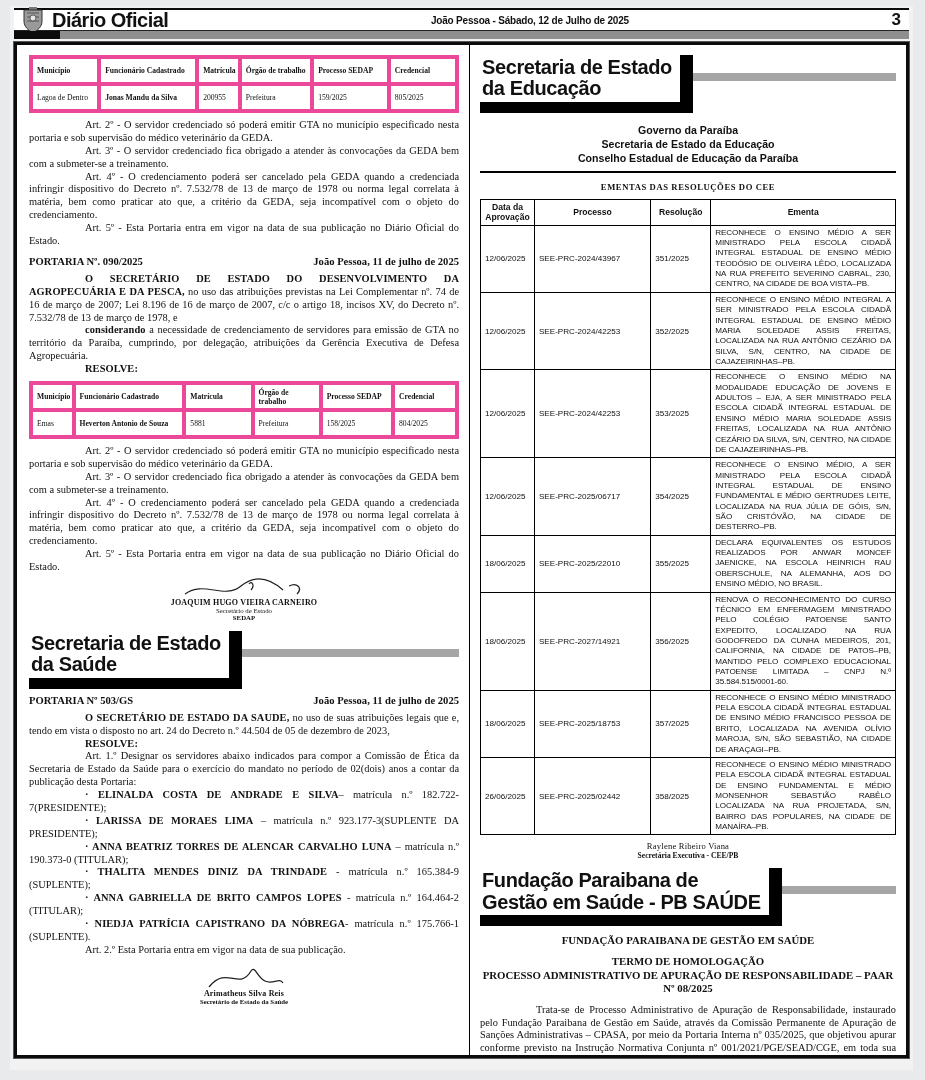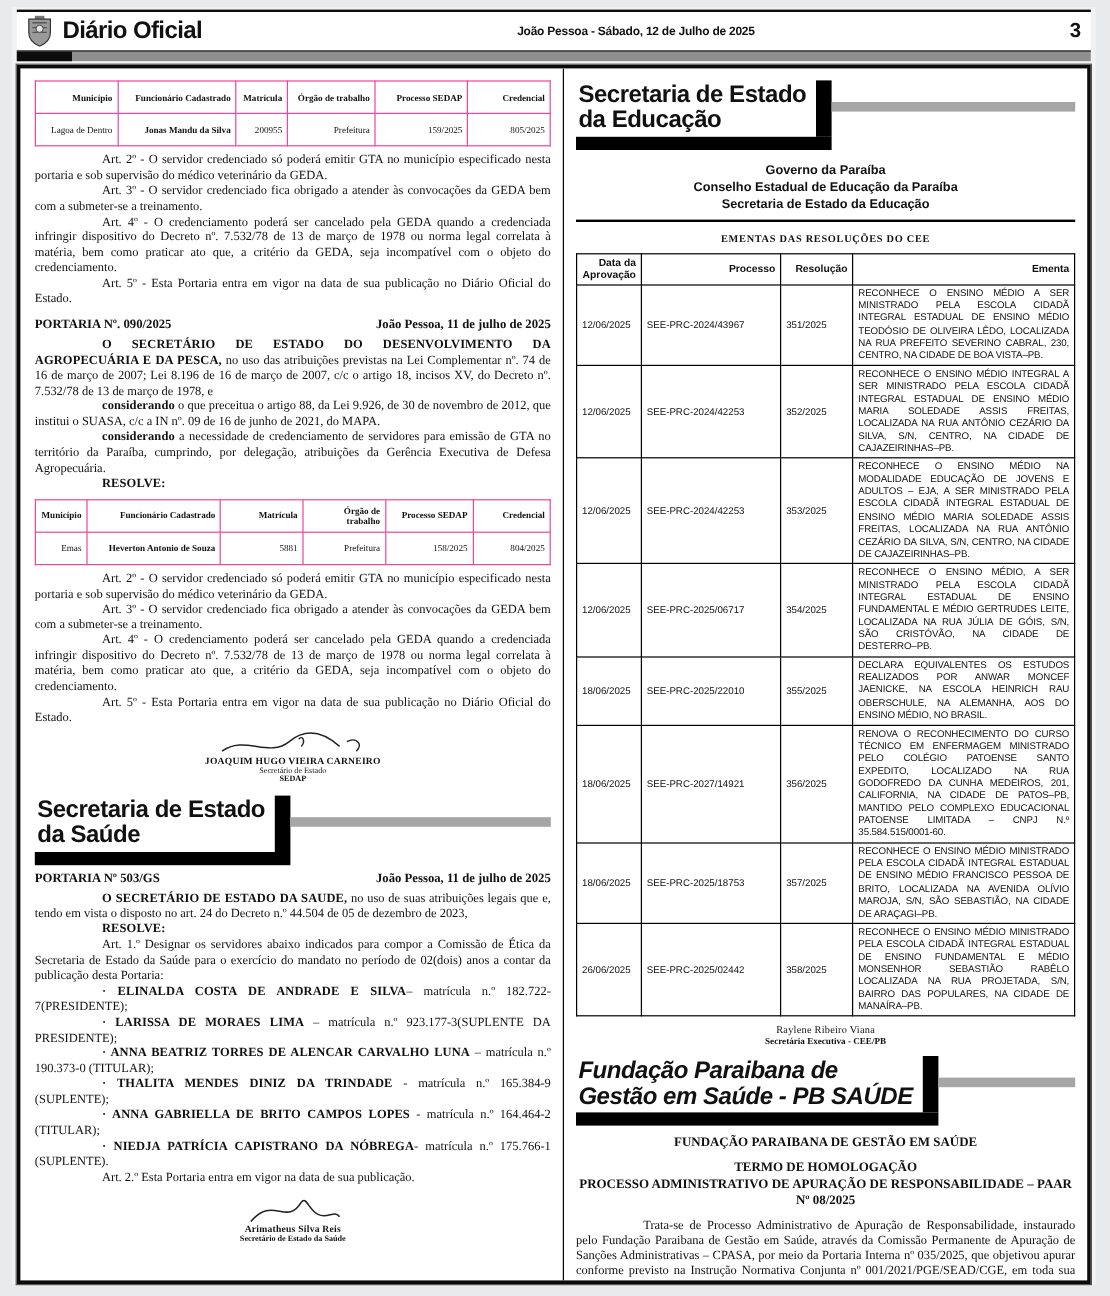--- a/index.html
+++ b/index.html
@@ -9,21 +9,21 @@
     background:#d7d8da;
     font-family:"Liberation Serif", serif;
     color:#111;
     overflow:hidden;
   }
   .page { width:925px; height:1080px; position:relative; background:#e9eaec; }
   .page-inner { position:absolute; left:10px; right:12px; top:6px; bottom:10px; background:#f2f2f3; }
 
   
   .masthead { margin:2px 4px 0 4px; border-top:2px solid #0b0b0b; background:#fff; }
-  .mast-row { display:flex; align-items:center; height:32px; padding:0 8px; }
+  .mast-row { display:flex; align-items:center; height:20px; padding:0 8px; }
   .crest { width:22px; height:26px; display:inline-block; margin-right:8px; flex:0 0 auto; }
   .brand { font-family:"Liberation Sans", sans-serif; font-weight:bold; font-size:20px; letter-spacing:-0.5px; }
   .mast-center { flex:1; text-align:center; font-family:"Liberation Sans", sans-serif; font-weight:bold; font-size:10px; letter-spacing:-0.2px; }
   .mast-page { font-family:"Liberation Sans", sans-serif; font-weight:bold; font-size:17px; }
   .mast-bar { height:9px; background:#8f8f90; border-top:1px solid #222; display:flex; }
   .mast-bar-black { width:46px; height:100%; background:#0c0c0c; }
 
   
   .sheet {
     margin:3px 4px 0 4px; background:#fff;
@@ -35,21 +35,21 @@
   .col-divider { width:1px; background:#000; }
   .col-right { flex:1; padding:6px 10px 6px 10px; }
 
   
   .p { text-align:justify; text-indent:56px; font-size:10.4px; line-height:1.24; }
   .p b { letter-spacing:0.1px; }
   .portaria-row { display:flex; justify-content:space-between; font-weight:bold; font-size:10.6px; margin:8px 0 6px 0; }
 
   
   table.gta { width:100%; border-collapse:collapse; table-layout:fixed; margin:2px 0 6px 0; }
-  table.gta th, table.gta td { border:1px solid #ec4899; font-size:7.6px; padding:2px 4px; text-align:right; vertical-align:middle; }
+  table.gta th, table.gta td { border:4px solid #ec4899; font-size:7.6px; padding:2px 4px; text-align:left; vertical-align:middle; }
   table.gta th { font-weight:bold; height:27px; }
   table.gta td { height:27px; }
   td.strong { font-weight:bold; }
 
   
   .sec-head { display:flex; align-items:center; margin:10px 0 6px 0; }
   .sec-block { display:inline-block; flex:0 0 auto; }
   .sec-title {
     font-family:"Liberation Sans", sans-serif; font-weight:bold;
     font-size:20px; line-height:1.07; letter-spacing:-0.4px;
@@ -64,21 +64,21 @@
   .sig-name { font-size:8px; font-weight:bold; letter-spacing:0.2px; }
   .sig-role { font-size:6.8px; }
   .sig-role-b { font-size:6.8px; font-weight:bold; }
 
   
   .org-block { text-align:center; margin-top:10px; font-family:"Liberation Sans", sans-serif; font-weight:bold; font-size:10.6px; line-height:1.35; }
   .org-rule { border-top:2px solid #000; margin-top:5px; }
   .cee-heading { text-align:center; font-weight:bold; font-size:8.6px; letter-spacing:0.6px; margin:9px 0 7px 0; }
   table.cee { width:100%; border-collapse:collapse; table-layout:fixed; font-family:"Liberation Sans", sans-serif; }
   table.cee th, table.cee td { border:1px solid #000; padding:2px 4px; vertical-align:middle; }
-  table.cee th { font-size:8.6px; font-weight:bold; text-align:right; height:26px;margin-top:16px; }
+  table.cee th { font-size:8.6px; font-weight:bold; text-align:center; height:26px;margin-top:16px; }
   table.cee td { font-size:8.1px; }
   table.cee td.c { text-align:left; }
   table.cee td.ementa { text-align:justify; line-height:1.28; letter-spacing:-0.1px; }
 
   
   .center-b { text-align:center; font-weight:bold; font-size:10.8px; margin-top:8px; }
   .center-b2 { text-align:center; font-weight:bold; font-size:10.8px; margin-top:9px; line-height:1.25; }
   .pb-p { margin-top:5px; }
 </style>
 </head>
@@ -144,21 +144,20 @@
       <p class="p">Art. 2º - O servidor credenciado só poderá emitir GTA no município especificado nesta portaria e sob supervisão do médico veterinário da GEDA.</p>
       <p class="p">Art. 3º - O servidor credenciado fica obrigado a atender às convocações da GEDA bem com a submeter-se a treinamento.</p>
       <p class="p">Art. 4º - O credenciamento poderá ser cancelado pela GEDA quando a credenciada infringir dispositivo do Decreto nº. 7.532/78 de 13 de março de 1978 ou norma legal correlata à matéria, bem como praticar ato que, a critério da GEDA, seja incompatível com o objeto do credenciamento.</p>
       <p class="p">Art. 5º - Esta Portaria entra em vigor na data de sua publicação no Diário Oficial do Estado.</p>
 
       <div class="portaria-row">
         <span>PORTARIA Nº. 090/2025</span>
         <span>João Pessoa, 11 de julho de 2025</span>
       </div>
       <p class="p"><b>O SECRETÁRIO DE ESTADO DO DESENVOLVIMENTO DA AGROPECUÁRIA E DA PESCA,</b><span> no uso das atribuições previstas na Lei Complementar nº. 74 de 16 de março de 2007; Lei 8.196 de 16 de março de 2007, c/c o artigo 18, incisos XV, do Decreto nº. 7.532/78 de 13 de março de 1978, e</span></p>
-      <p class="p"><b>considerando</b><span> o que preceitua o artigo 88, da Lei 9.926, de 30 de novembro de 2012, que institui o SUASA, c/c a IN nº. 09 de 16 de junho de 2021, do MAPA.</span></p>
       <p class="p"><b>considerando</b><span> a necessidade de credenciamento de servidores para emissão de GTA no território da Paraíba, cumprindo, por delegação, atribuições da Gerência Executiva de Defesa Agropecuária.</span></p>
       <p class="p"><b>RESOLVE:</b></p>
 
       <table class="gta" style="margin-top:5px;">
         <colgroup>
               <col style="width:10%">
               <col style="width:26%">
               <col style="width:16%">
               <col style="width:16%">
               <col style="width:17%">
@@ -247,22 +246,22 @@
             <span>Secretaria de Estado</span><br>
             <span>da Educação</span>
           </div>
           <div class="sec-underbar"></div>
         </div>
         <div class="sec-graybar"></div>
       </div>
 
       <div class="org-block">
         <div>Governo da Paraíba</div>
+        <div>Secretaria de Estado da Educação</div>
         <div>Conselho Estadual de Educação da Paraíba</div>
-        <div>Secretaria de Estado da Educação</div>
       </div>
       <div class="org-rule"></div>
       <div class="cee-heading">EMENTAS DAS RESOLUÇÕES DO CEE</div>
 
       <table class="cee">
         <colgroup>
               <col style="width:13%">
               <col style="width:28%">
               <col style="width:14.5%">
               <col style="width:44.5%">
@@ -325,21 +324,21 @@
             <td class="ementa">RECONHECE O ENSINO MÉDIO MINISTRADO PELA ESCOLA CIDADÃ INTEGRAL ESTADUAL DE ENSINO FUNDAMENTAL E MÉDIO MONSENHOR SEBASTIÃO RABÊLO LOCALIZADA NA RUA PROJETADA, S/N, BAIRRO DAS POPULARES, NA CIDADE DE MANAÍRA–PB.</td>
           </tr>
         </tbody>
       </table>
 
       <div class="sig" style="margin-top:6px;">
         <div class="sig-name" style="font-weight:normal;font-size:8.6px;">Raylene Ribeiro Viana</div>
         <div class="sig-role-b" style="font-size:7.6px;">Secretária Executiva - CEE/PB</div>
       </div>
 
-      <div class="sec-head" style="margin-top:8px;font-style:italic;">
+      <div class="sec-head" style="margin-top:8px;">
         <div class="sec-block">
           <div class="sec-title">
             <span>Fundação Paraibana de</span><br>
             <span>Gestão em Saúde - PB SAÚDE</span>
           </div>
           <div class="sec-underbar"></div>
         </div>
         <div class="sec-graybar"></div>
       </div>
 

